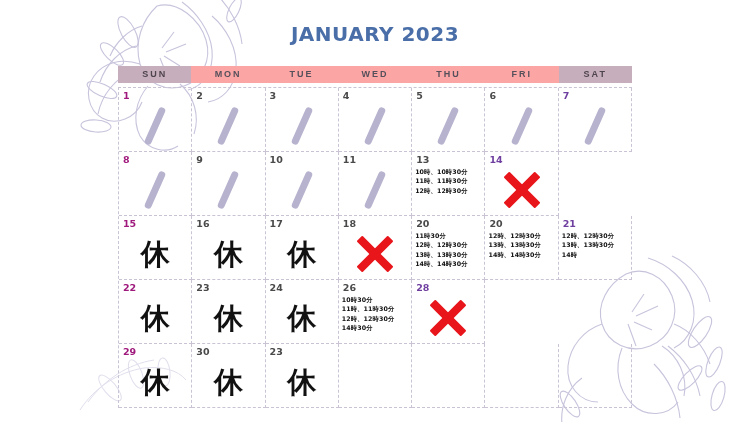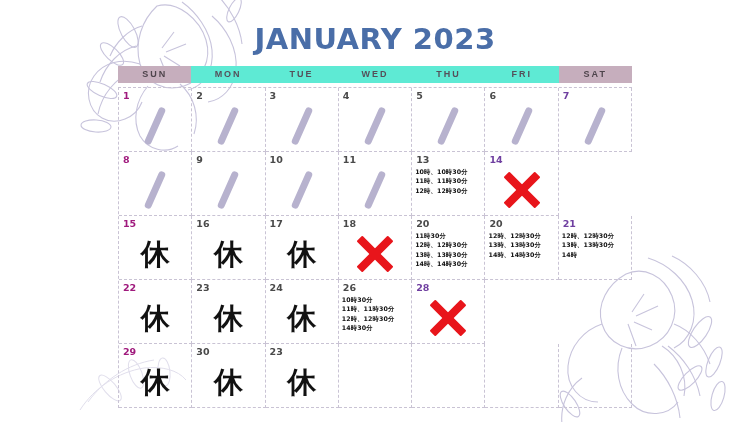--- a/index.html
+++ b/index.html
@@ -28,21 +28,21 @@
   #floral-top-left  { left: 62px;  top: -14px;  width: 200px; height: 190px; }
   #floral-bot-right { right: 8px;  bottom: -6px; width: 220px; height: 200px; }
   #floral-bot-left  { left: 70px;  bottom: 2px;  width: 120px; height: 110px; opacity: 0.30; }
 
   
   #title {
     position: absolute;
     left: 0; right: 0;
     top: 22px;
     text-align: center;
-    font-size: 29px;
+    font-size: 20px;
     font-weight: bold;
     letter-spacing: 0.5px;
     color: #4a6ea8;
     font-family: "DejaVu Sans", sans-serif;
   }
 
   
   #grid-wrap {
     position: absolute;
     left: 118px;
@@ -57,21 +57,21 @@
     margin-bottom: 4px;
   }
   .weekday {
     height: 17px;
     line-height: 17px;
     text-align: center;
     font-size: 9px;
     font-weight: bold;
     letter-spacing: 2px;
     color: #55505a;
-    background: #5eead4;
+    background: #fca5a5;
   }
   .weekday.weekend { background: #c6aebd; color: #4e444c; }
 
   #weeks {
     display: grid;
     grid-template-rows: repeat(5, 64px);
     border-top: 1px dashed #c9c3d4;
     border-left: 1px dashed #c9c3d4;
   }
   .week {

